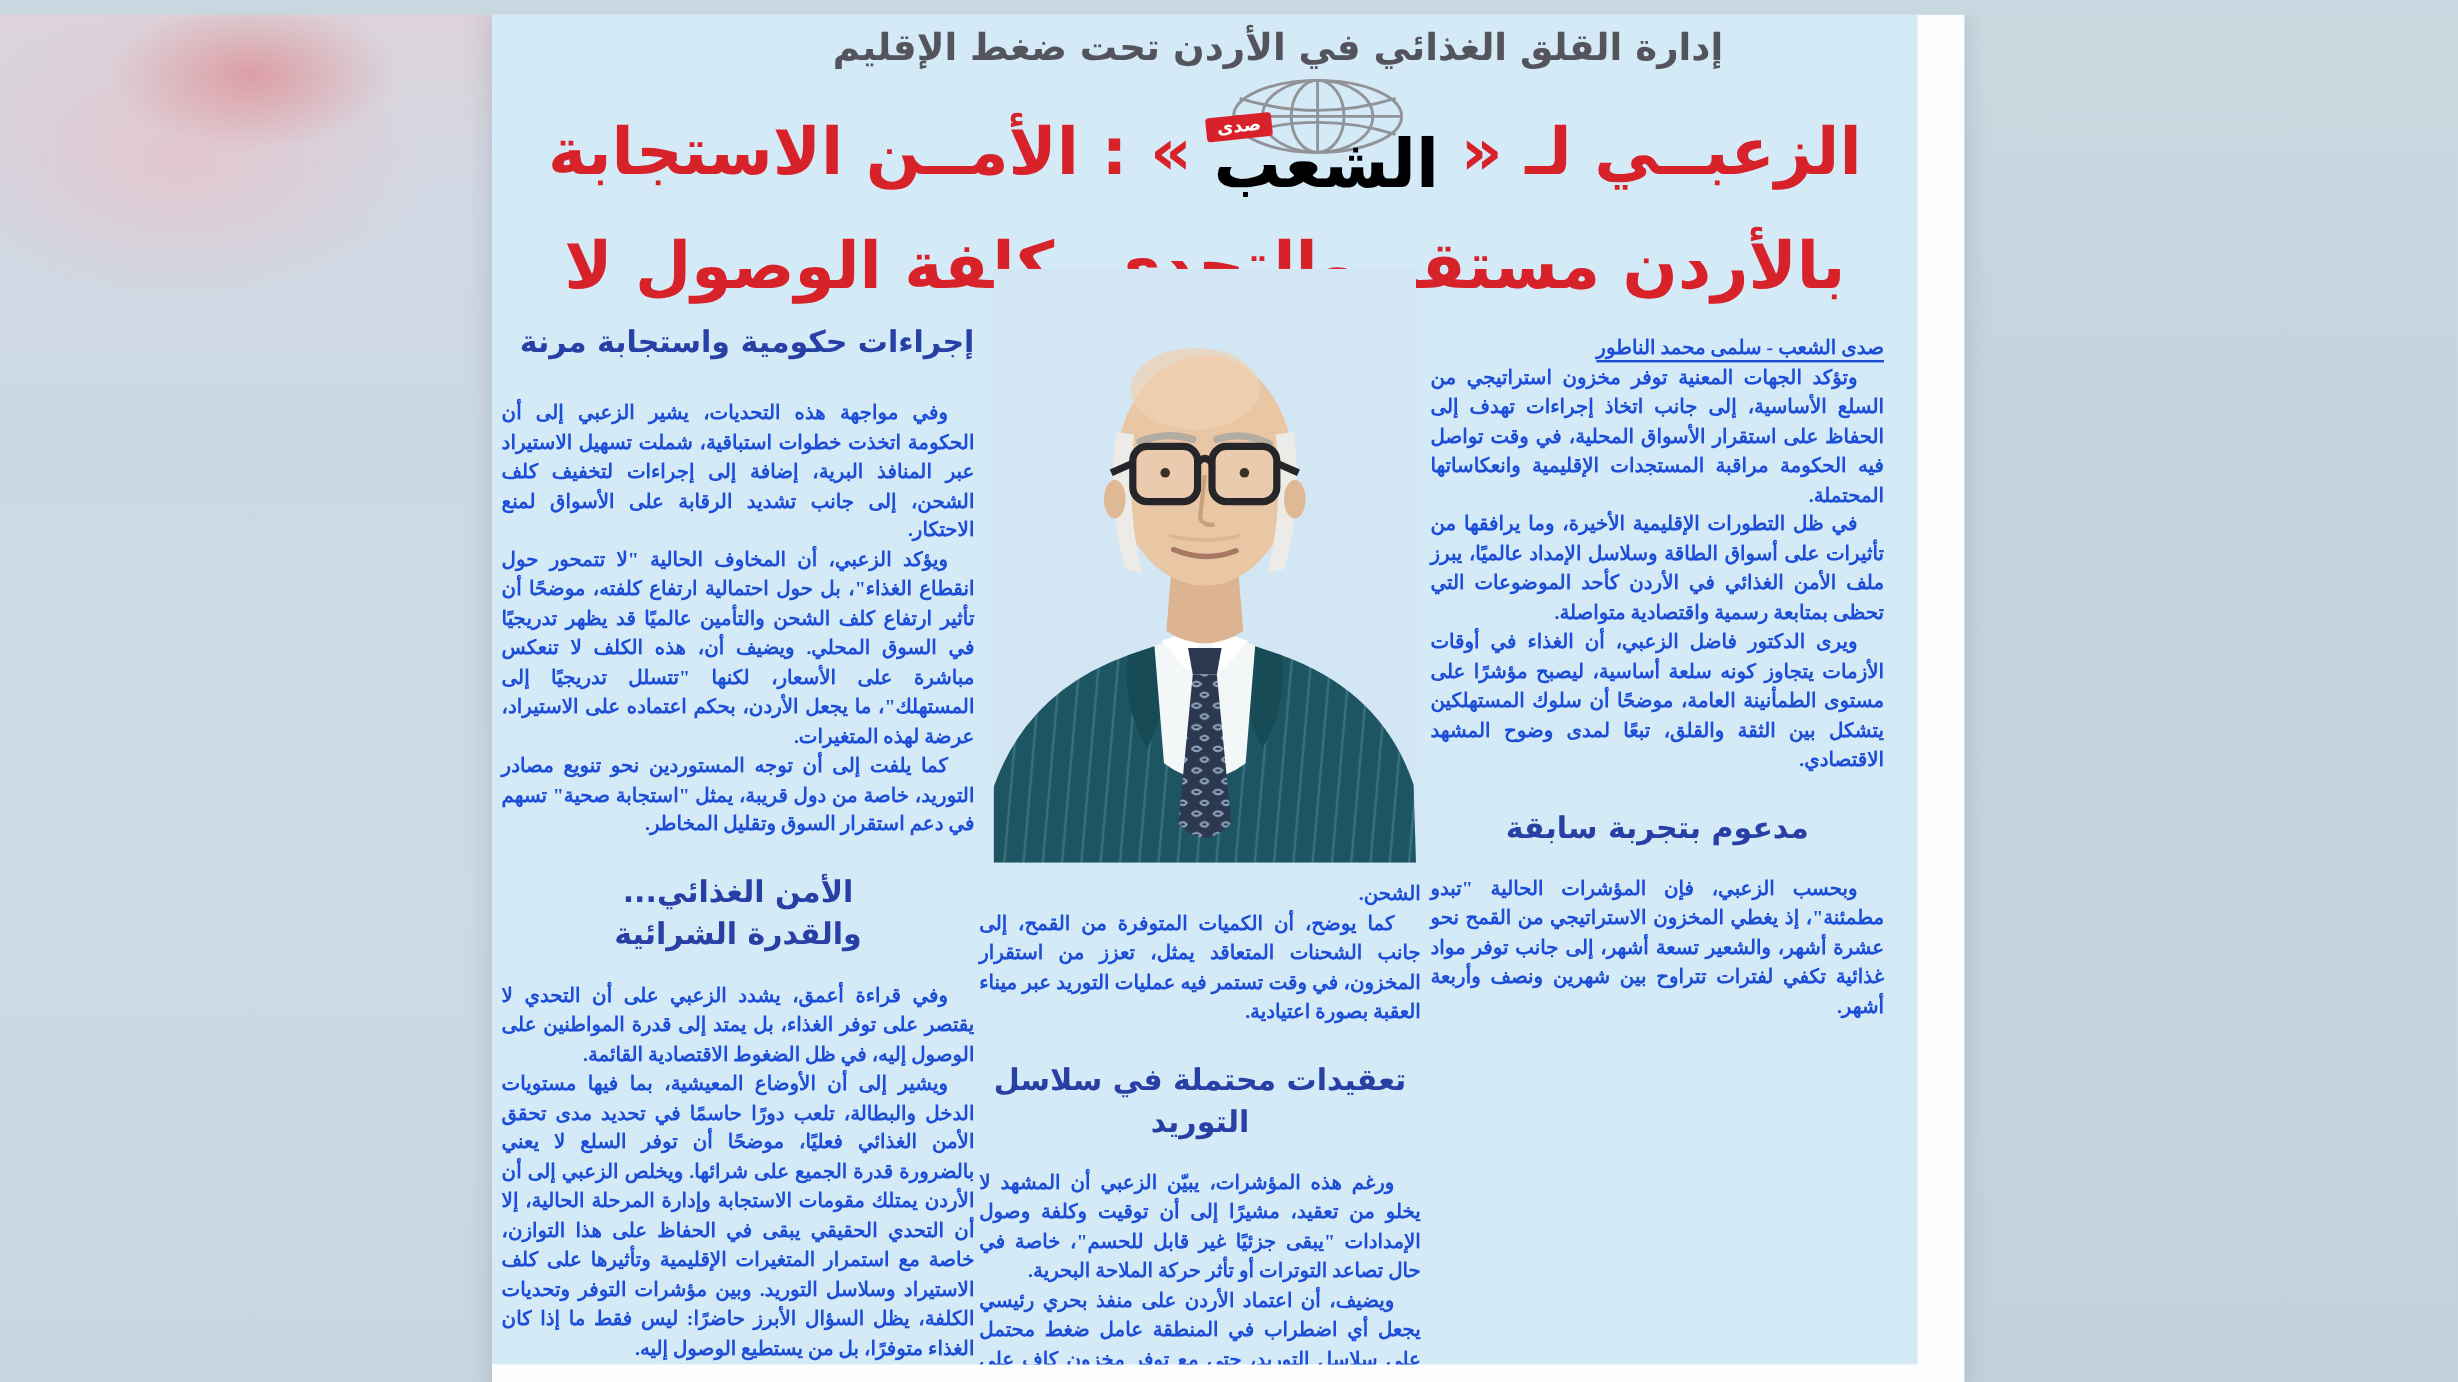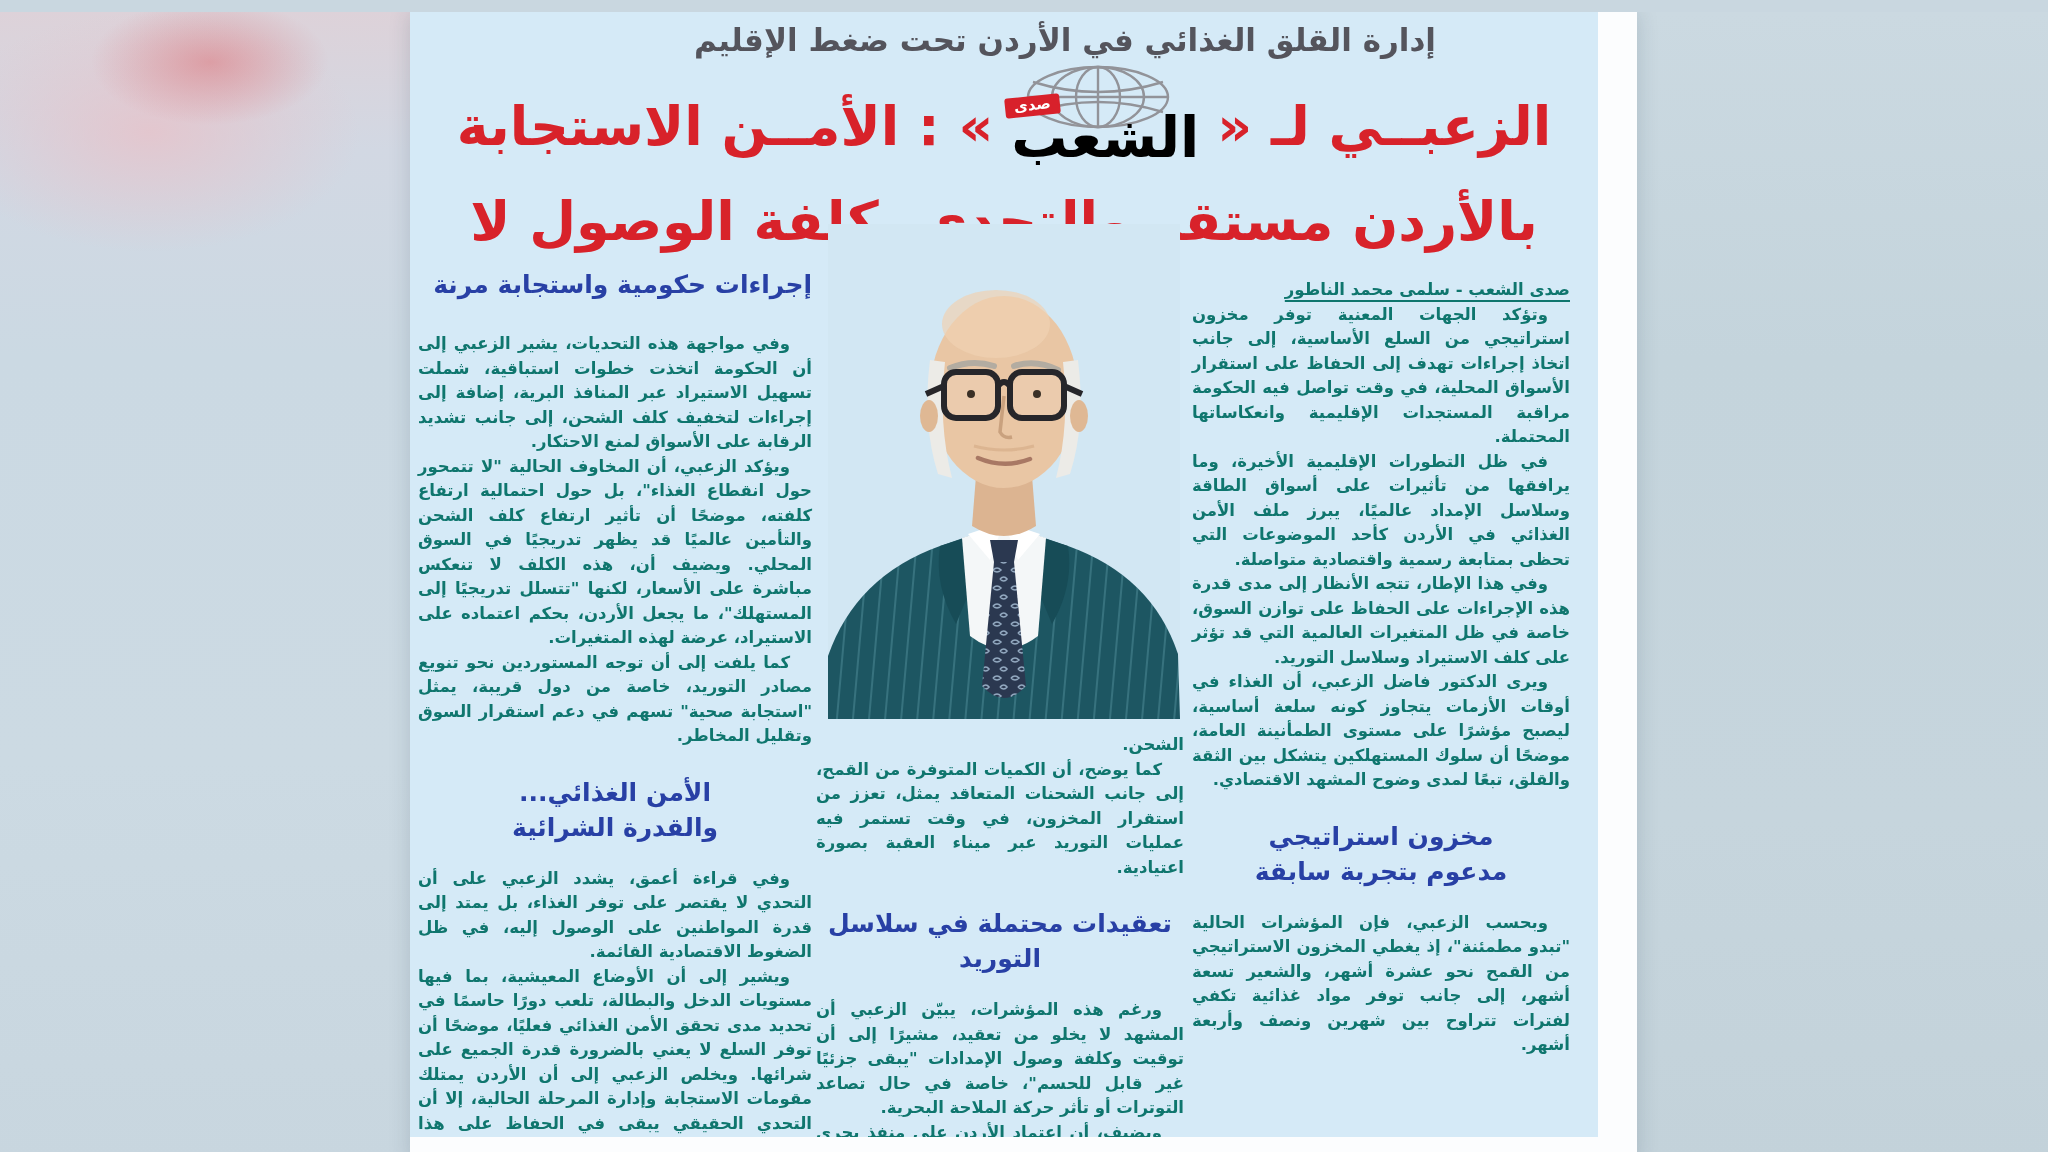--- a/index.html
+++ b/index.html
@@ -31,21 +31,21 @@
   .logo-globe{position:absolute;top:-6px;left:18px;}
   .logo-word{position:absolute;bottom:0;right:6px;font-size:56px;font-weight:bold;
              color:#000000;line-height:1;}
   .logo-badge{position:absolute;top:26px;left:0;background:#d8212b;color:#fff;
               font-size:15px;font-weight:bold;padding:2px 9px;border-radius:3px;
               transform:rotate(-6deg);letter-spacing:1px;}
 
   
   .col{position:absolute;color:#24262e;}
   .col p{margin:0;font-size:16.5px;line-height:24.5px;font-weight:bold;
-         text-align:justify;text-align-last:right;text-indent:22px;color:#0f766e;}
+         text-align:justify;text-align-last:right;text-indent:22px;color:#1d4ed8;font-family:Liberation Serif, serif;}
   .col p.no-indent{text-indent:0;}
   .col-left{left:8px;top:255px;width:394px;}
   .col-center{left:406px;top:212px;width:368px;}
   .col-right{left:782px;top:266px;width:378px;}
 
   .byline{font-size:20px;font-weight:bold;color:#17181d;text-decoration:underline;
           text-underline-offset:5px;text-decoration-thickness:2px;margin:0 0 10px 0;}
   .sec-h{color:#2840a5;font-weight:bold;font-size:25px;line-height:35px;text-align:center;}
   .sec-h.top{margin:0 0 30px 0;text-align:right;}
   .sec-h.mid{margin:26px 0 22px 0;}
@@ -96,24 +96,22 @@
         </span>
         <span class="hl-part">» : الأمــن الاستجابة</span>
       </div>
 
       <div class="hl2">بالأردن مستقر والتحدي بكلفة الوصول لا التوفر</div>
 
       <div class="col col-right">
         <p class="byline no-indent">صدى الشعب - سلمى محمد الناطور</p>
         <p>وتؤكد الجهات المعنية توفر مخزون استراتيجي من السلع الأساسية، إلى جانب اتخاذ إجراءات تهدف إلى الحفاظ على استقرار الأسواق المحلية، في وقت تواصل فيه الحكومة مراقبة المستجدات الإقليمية وانعكاساتها المحتملة.</p>
         <p>في ظل التطورات الإقليمية الأخيرة، وما يرافقها من تأثيرات على أسواق الطاقة وسلاسل الإمداد عالميًا، يبرز ملف الأمن الغذائي في الأردن كأحد الموضوعات التي تحظى بمتابعة رسمية واقتصادية متواصلة.</p>
-        <p>وفي هذا الإطار، تتجه الأنظار إلى مدى قدرة هذه الإجراءات على الحفاظ على توازن السوق، خاصة في ظل المتغيرات العالمية التي قد تؤثر على كلف الاستيراد وسلاسل التوريد.</p>
         <p>ويرى الدكتور فاضل الزعبي، أن الغذاء في أوقات الأزمات يتجاوز كونه سلعة أساسية، ليصبح مؤشرًا على مستوى الطمأنينة العامة، موضحًا أن سلوك المستهلكين يتشكل بين الثقة والقلق، تبعًا لمدى وضوح المشهد الاقتصادي.</p>
         <div class="sec-h mid">
-          <div>مخزون استراتيجي</div>
           <div>مدعوم بتجربة سابقة</div>
         </div>
         <p>وبحسب الزعبي، فإن المؤشرات الحالية "تبدو مطمئنة"، إذ يغطي المخزون الاستراتيجي من القمح نحو عشرة أشهر، والشعير تسعة أشهر، إلى جانب توفر مواد غذائية تكفي لفترات تتراوح بين شهرين ونصف وأربعة أشهر.</p>
 
       </div>
 
       <div class="col col-center">
         <svg class="photo" viewBox="0 0 352 495">
           <defs>
             <pattern id="pins" patternUnits="userSpaceOnUse" width="16" height="16" patternTransform="rotate(5)">

